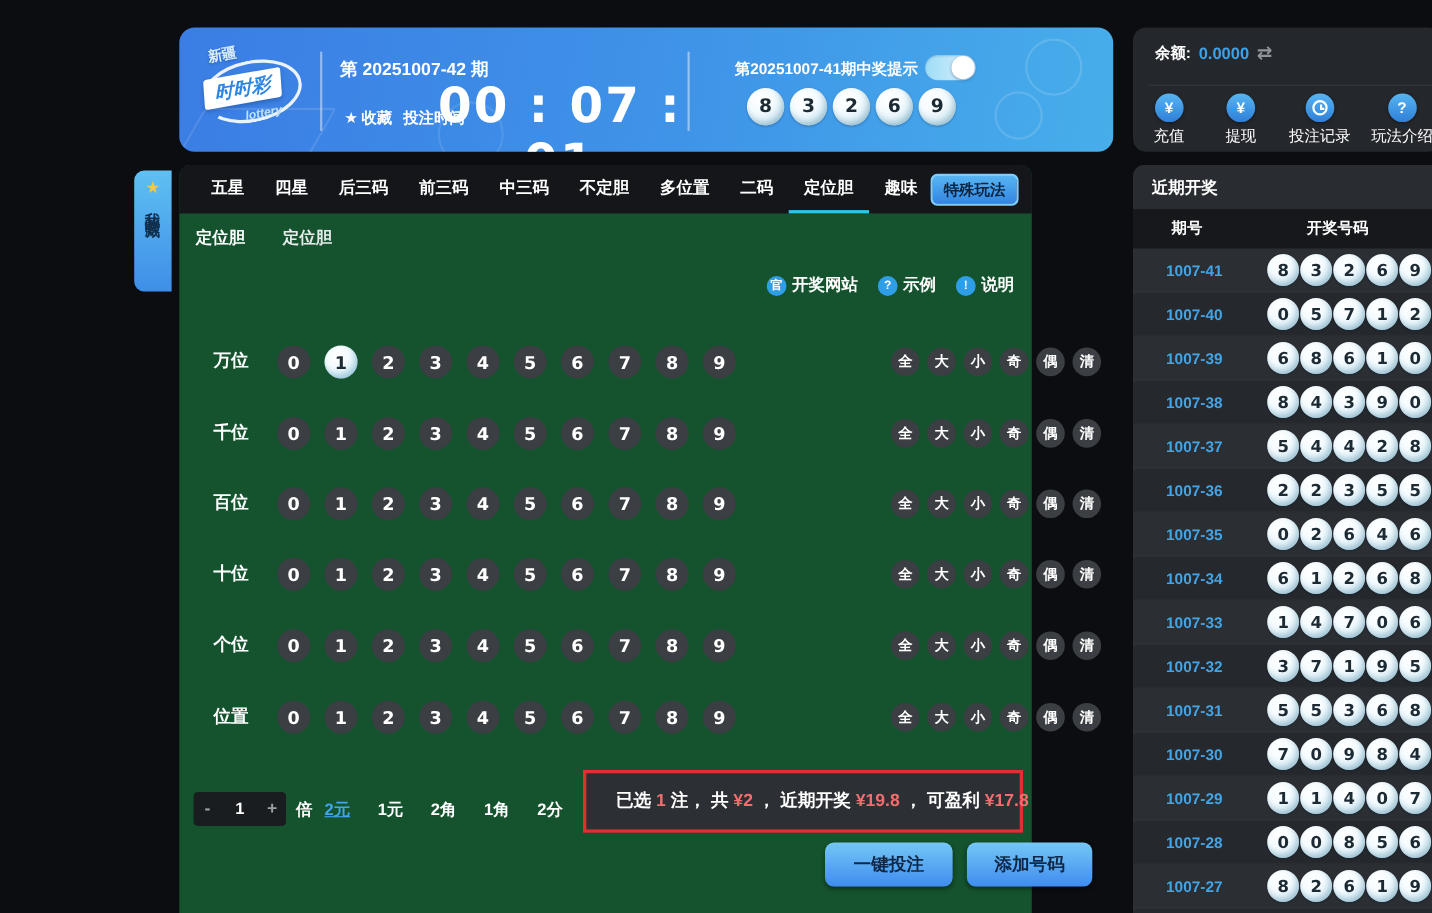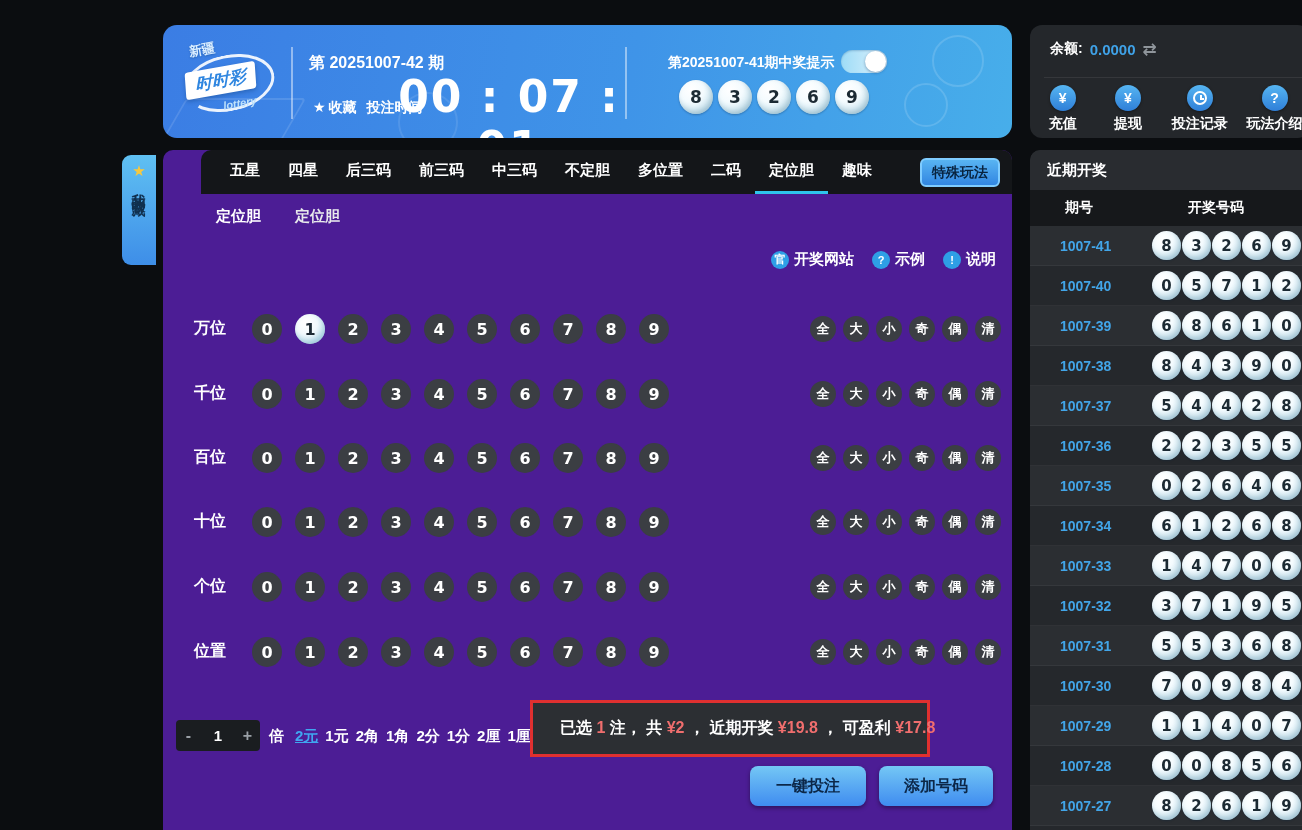--- a/index.html
+++ b/index.html
@@ -68,35 +68,35 @@
   .balance-row{position:absolute;left:20px;top:14px;display:flex;align-items:center;gap:7px;font-size:14px;font-weight:bold;}
   .balance-val{color:#3fa2e8;font-size:15px;}
   .refresh{color:#8f959b;font-size:17px;cursor:pointer;font-family:"DejaVu Sans",sans-serif;}
   .account-divider{position:absolute;left:14px;right:0;top:52px;height:1px;background:rgba(255,255,255,.08);}
   .account-actions{position:absolute;left:0;top:60px;width:100%;display:flex;}
   .acct-item{width:70px;display:flex;flex-direction:column;align-items:center;gap:4px;cursor:pointer;}
   .acct-item:nth-child(3){width:84px;} .acct-item:nth-child(4){width:76px;}
   .acct-icon{width:26px;height:26px;border-radius:50%;display:flex;align-items:center;justify-content:center;
     background:linear-gradient(180deg,#56b5f2,#2f7fd8);font-size:14px;font-weight:bold;color:#fff;
     box-shadow:0 1px 3px rgba(0,0,0,.4);}
-  .acct-label{font-size:14px;font-weight:bold;white-space:nowrap;}
+  .acct-label{font-size:14px;font-weight:normal;white-space:nowrap;}
   .icon-clock-face{width:14px;height:14px;border:2px solid #fff;border-radius:50%;position:relative;}
   .icon-clock-face::after{content:"";position:absolute;left:5px;top:2px;width:2px;height:5px;background:#fff;}
   .icon-clock-face::before{content:"";position:absolute;left:5px;top:5px;width:4px;height:2px;background:#fff;}
 
   
   .fav-tab{position:absolute;left:122px;top:155px;width:34px;height:110px;
     border-radius:9px 0 0 9px;background:linear-gradient(180deg,#5fc0f2,#3e8ee8);
     display:flex;flex-direction:column;align-items:center;padding-top:8px;cursor:pointer;}
   .fav-star{color:#f6c83e;font-size:15px;line-height:1;}
   .fav-text{writing-mode:vertical-rl;color:#10304f;font-weight:bold;font-size:14px;letter-spacing:3px;margin-top:4px;}
 
   
-  .main-panel{position:absolute;left:163px;top:150px;width:849px;height:680px;
-    background:#4c1d95;border-radius:10px 10px 0 0;padding-left:38px;}
+  .main-panel{position:absolute;left:163px;top:150px;width:775px;height:680px;
+    background:#14532d;border-radius:10px 10px 0 0;}
   .tabbar{position:relative;height:44px;background:#141619;border-radius:10px 10px 0 0;
     display:flex;align-items:stretch;padding-left:15px;gap:0;}
   .tab{display:flex;align-items:center;padding:0 14px;font-size:15px;font-weight:bold;cursor:pointer;
     border-bottom:3px solid transparent;}
   .tab.active{border-bottom-color:#2fc4ec;}
   .special-btn{position:absolute;right:12px;top:8px;height:29px;padding:0 10px;
     border-radius:6px;border:2px solid #7fccff;display:flex;align-items:center;
     background:linear-gradient(180deg,#58b4f2,#3286e2);color:#08233f;font-size:14px;font-weight:bold;cursor:pointer;}
 
   .subrow{position:relative;height:44px;display:flex;align-items:center;padding-left:15px;gap:34px;}
@@ -125,21 +125,21 @@
   .quick-btns{position:absolute;left:647px;top:7px;display:flex;gap:7px;}
   .qbtn{width:26px;height:26px;border-radius:50%;background:#3b3e43;display:flex;align-items:center;
     justify-content:center;font-size:13px;font-weight:bold;color:#fff;cursor:pointer;}
 
   
   .stepper{position:absolute;left:13px;top:570px;width:84px;height:31px;background:#1a1d20;
     border-radius:4px;display:flex;align-items:center;}
   .step-btn{width:25px;text-align:center;color:#9aa0a6;font-size:16px;font-weight:bold;cursor:pointer;}
   .step-val{flex:1;text-align:center;font-size:15px;font-weight:bold;}
   .bei{position:absolute;left:106px;top:577px;font-size:15px;font-weight:bold;}
-  .units{position:absolute;left:132px;top:577px;display:flex;gap:7px;font-size:15px;font-weight:bold;}
+  .units{position:absolute;left:132px;top:577px;display:flex;gap:25px;font-size:15px;font-weight:bold;}
   .unit{cursor:pointer;}
   .unit.active{color:#3fa6f0;text-decoration:underline;}
 
   .sel-box{position:absolute;left:367px;top:550px;width:400px;height:57px;border:3px solid #e03030;z-index:5;
     display:flex;align-items:center;padding-left:27px;background:#2c2f33;}
   .sel-text{font-size:16px;font-weight:bold;white-space:nowrap;}
   .sel-text .hl{color:#f06e6e;}
 
   .action-btn{position:absolute;top:616px;height:40px;border-radius:8px;border:none;cursor:pointer;
     background:linear-gradient(180deg,#74c7f5,#3f8cf0);color:#0c2748;font-size:16px;font-weight:bold;

